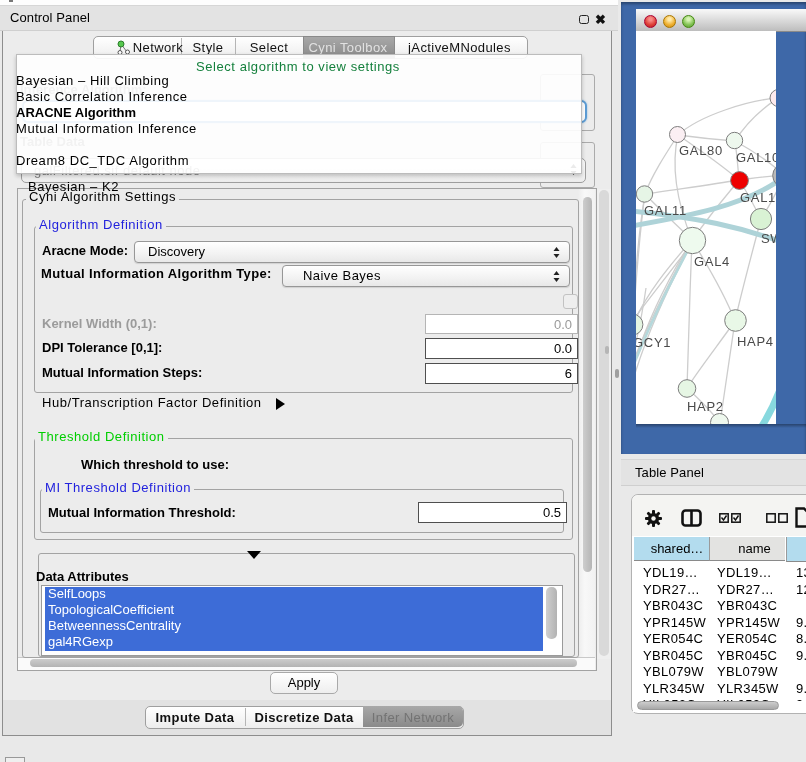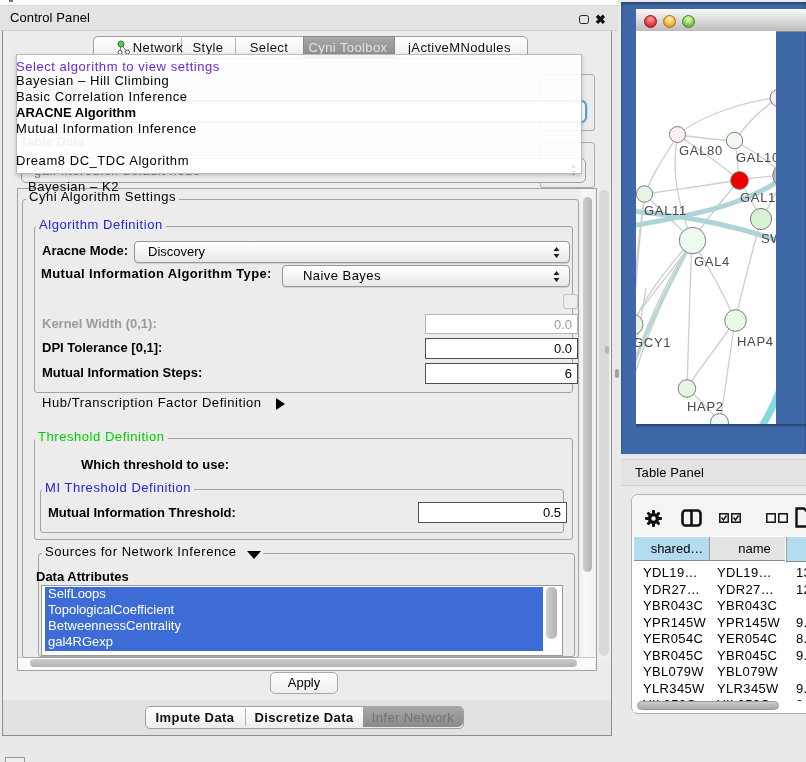--- a/index.html
+++ b/index.html
@@ -108,21 +108,20 @@
 
   <div class="blbl" style="left:81px;top:459px;">Which threshold to use:</div>
 
   <div class="group" style="left:40px;top:489px;width:522px;height:42px;"></div>
   <div class="gtitle" style="left:42px;top:482px;color:#2222dd;">MI Threshold Definition</div>
 
   <div class="blbl" style="left:48px;top:507px;">Mutual Information Threshold:</div>
   <div class="field" style="left:418px;top:502px;width:142px;height:17px;border:1px solid #4f4f4f;color:#000;padding:2px 5px 0 0;">0.5</div>
 
   <div class="group" style="left:38px;top:553px;width:535px;height:102px;"></div>
-  <div class="gtitle" style="left:42px;top:546px;padding-right:26px;">Sources for Network Inference</div>
   <svg class="abs" style="left:246px;top:550px;" width="16" height="10" viewBox="0 0 16 10">
       <path d="M1 1 L15 1 L8 9 Z" fill="#000"></path>
     </svg>
 
   <div class="blbl" style="left:36px;top:571px;">Data Attributes</div>
 
   <div class="abs" style="left:41px;top:585px;width:520px;height:69px;border:1px solid #9a9a9a;background:#fff;"></div>
   <div class="abs" style="left:45px;top:587px;width:498px;height:64px;background:#3d6cd7;"></div>
   <div class="abs lbl" style="left:48px;top:588px;color:#fff;letter-spacing:0;">SelfLoops</div>
   <div class="abs lbl" style="left:48px;top:604px;color:#fff;letter-spacing:0;">TopologicalCoefficient</div>
@@ -154,21 +153,21 @@
   <div class="abs" style="left:22px;top:100px;width:561px;height:19px;border:2px solid #5b9bd3;border-radius:6px;background:#fff;box-shadow:0 0 2px #7db3de;"></div>
   <div class="blbl" style="left:20px;top:136px;color:#777;">Table Data</div>
   <div class="abs" style="left:21px;top:158px;width:563px;height:23px;border:1px solid #9e9e9e;border-radius:5px;background:linear-gradient(#ffffff,#ececec);"></div>
   <div class="abs" style="left:34px;top:163px;font-size:13px;color:#808080;letter-spacing:0.5px;">galFiltered.sif default node</div>
   <svg class="abs" style="left:570px;top:163px;" width="7" height="13" viewBox="0 0 7 11">
       <path d="M3.5 0L6.5 4H0.5Z" fill="#333"></path>
       <path d="M3.5 11L6.5 7H0.5Z" fill="#333"></path>
     </svg>
 
   <div class="abs" style="left:16px;top:54px;width:564px;height:118px;background:rgba(255,255,255,0.9);border:1px solid #bcbcbc;box-shadow:0 2px 4px rgba(0,0,0,0.22);"></div>
-  <div class="abs" style="left:16px;top:59px;width:564px;font-size:13px;color:#6d28d9;letter-spacing:0.55px;">Select algorithm to view settings</div>
+  <div class="abs" style="left:16px;top:59px;width:564px;text-align:center;font-size:13px;color:#15803d;letter-spacing:0.55px;">Select algorithm to view settings</div>
   <div class="abs lbl" style="left:16px;top:74.5px;">Bayesian – Hill Climbing</div>
   <div class="abs lbl" style="left:16px;top:90.5px;">Basic Correlation Inference</div>
   <div class="abs blbl" style="left:16px;top:106.5px;">ARACNE Algorithm</div>
   <div class="abs lbl" style="left:16px;top:122.5px;">Mutual Information Inference</div>
   <div class="abs lbl" style="left:28px;top:139px;margin-top:40px;">Bayesian – K2</div>
   <div class="abs lbl" style="left:16px;top:155px;">Dream8 DC_TDC Algorithm</div>
 
   <div class="abs" style="left:621px;top:2px;width:185px;height:452px;background:#3e68a8;box-shadow:inset 0 2px 3px rgba(0,0,0,0.35);"></div>
   <div class="abs" style="left:636px;top:9px;width:170px;height:22px;background:linear-gradient(#f9f9f9,#bdbdbd);border-bottom:1px solid #8a8a8a;"></div>
   <div class="abs" style="left:644px;top:15px;width:11px;height:11px;border-radius:50%;background:radial-gradient(circle at 50% 30%,#f78b86 15%,#dd3e36 60%,#b4241e);border:0.5px solid #a03;"></div>

